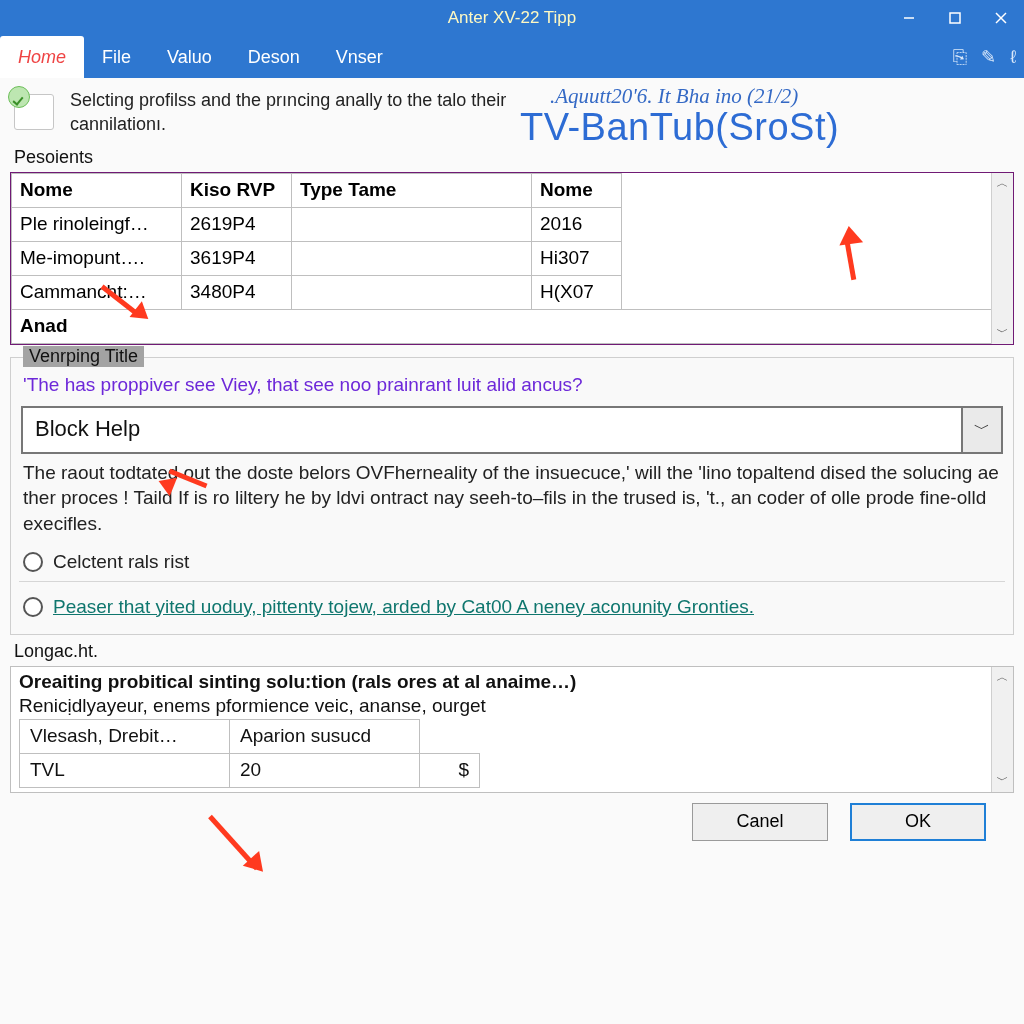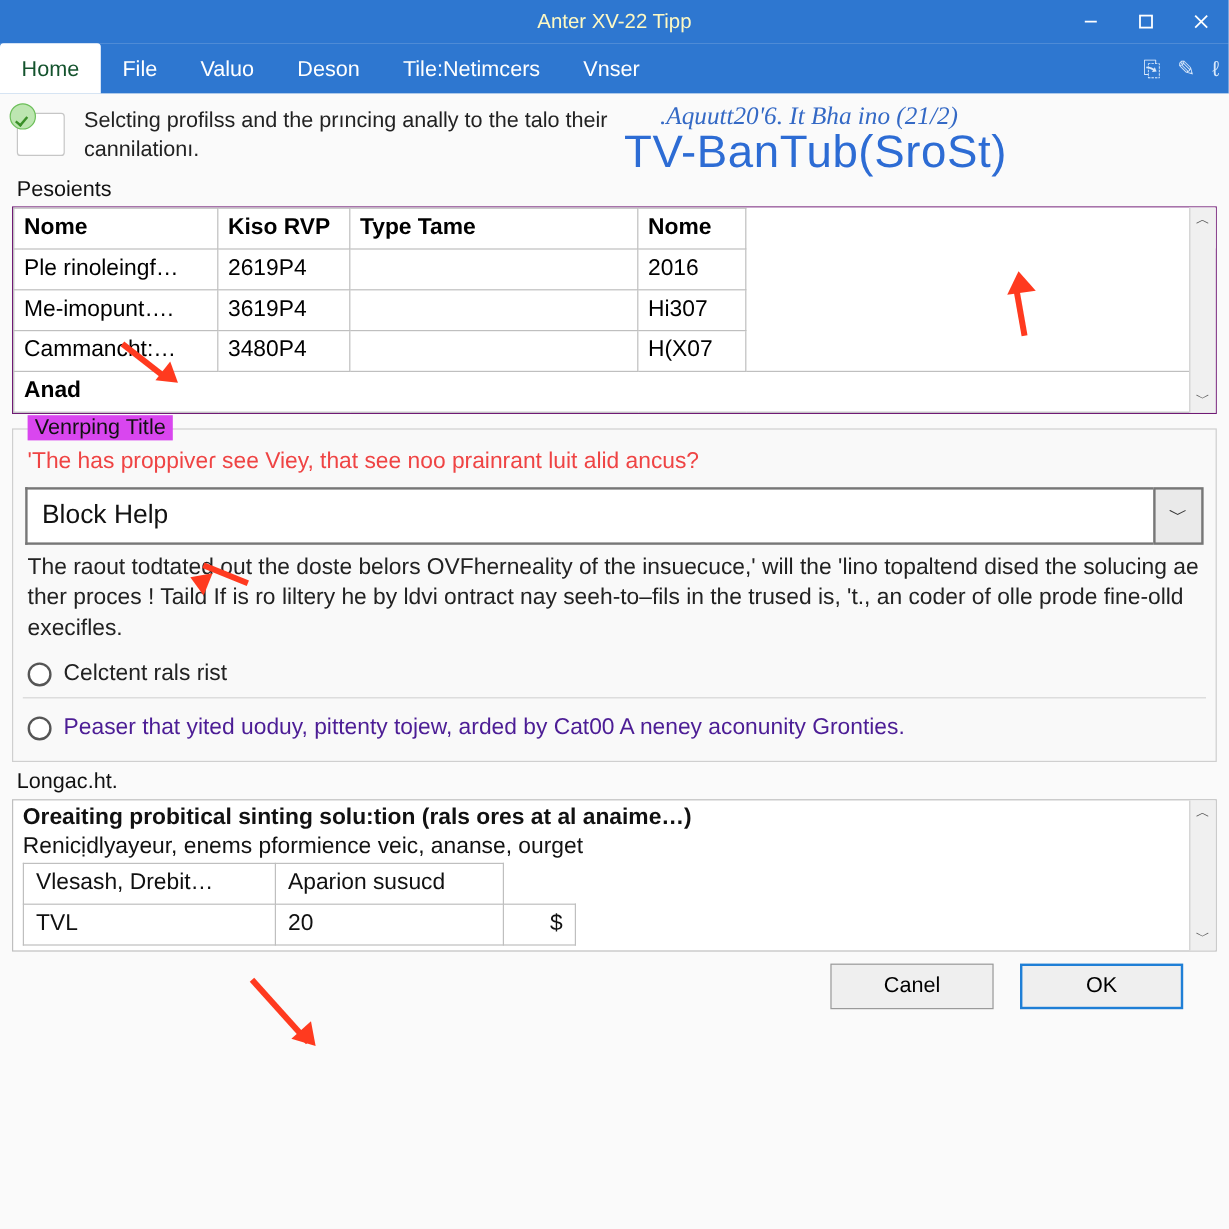--- a/index.html
+++ b/index.html
@@ -5,21 +5,21 @@
   * { box-sizing: border-box; }
   html, body { margin: 0; padding: 0; width: 1024px; height: 1024px; font-family: "Segoe UI", Tahoma, sans-serif; background: #f8f8f8; overflow: hidden; }
   
   .titlebar { height: 36px; background: #2e77d0; color: #fef9c3; display: flex; align-items: center; position: relative; }
   .titlebar .title { flex: 1; text-align: center; font-size: 17px; }
   .win-controls { position: absolute; right: 0; top: 0; height: 36px; display: flex; }
   .win-btn { width: 46px; height: 36px; display: flex; align-items: center; justify-content: center; color: #fff; font-size: 15px; }
   
   .menubar { height: 42px; background: #2e77d0; color: #fff; display: flex; align-items: stretch; padding: 0; position: relative; }
   .menu-item { padding: 0 18px; display: flex; align-items: center; font-size: 18px; cursor: default; }
-  .menu-item.active { background: #fff; color: #14532d; border-top-left-radius: 3px; border-top-right-radius: 3px; }
+  .menu-item.active { background: #fff; color: #ef4444; border-top-left-radius: 3px; border-top-right-radius: 3px; font-style: italic; }
   .menubar .right-icons { position: absolute; right: 8px; top: 0; height: 42px; display: flex; align-items: center; gap: 14px; }
   .menubar .right-icons span { color: #d9e8fa; font-size: 18px; }
   
   .content { padding: 0 10px 6px 10px; background: #fafafa; height: calc(1024px - 36px - 42px); position: relative; }
   
   .desc-row { display: flex; align-items: flex-start; padding: 10px 0 8px 0; position: relative; }
   .desc-icon { width: 48px; height: 48px; margin-right: 12px; position: relative; }
   .desc-icon .sheet { width: 40px; height: 36px; background: #fff; border: 1px solid #c6c6c6; border-radius: 3px; position: absolute; left: 4px; top: 6px; }
   .desc-icon .tick { position: absolute; left: -2px; top: -2px; width: 22px; height: 22px; border-radius: 50%; background: #bde6b1; border: 1px solid #6dbf5a; }
   .desc-icon .tick::after { content: ""; position: absolute; left: 6px; top: 8px; width: 4px; height: 8px; border-right: 2px solid #3a8f28; border-bottom: 2px solid #3a8f28; transform: rotate(40deg); }
@@ -30,31 +30,31 @@
   .section-label { font-size: 18px; color: #111; margin: 2px 0 4px 4px; }
   
   .patients-table-wrap { border: 1px solid #701a75; position: relative; background: #fff; }
   .patients-table { width: 100%; border-collapse: collapse; }
   .patients-table th, .patients-table td { border: 1px solid #bfbfbf; padding: 4px 8px; font-size: 19px; text-align: left; height: 34px; }
   .patients-table th { font-weight: 700; background: #fff; }
   .patients-table-wrap .scroll-track { position: absolute; right: 0; top: 0; bottom: 0; width: 22px; background: #f0f0f0; border-left: 1px solid #cfcfcf; display: flex; flex-direction: column; justify-content: space-between; align-items: center; }
   .scroll-btn { width: 100%; height: 22px; display: flex; align-items: center; justify-content: center; font-size: 12px; color: #555; }
   
   .groupbox { border: 1px solid #cfcfcf; margin-top: 12px; padding: 6px 8px 8px 8px; position: relative; background: #f9f9f9; }
-  .groupbox .legend { position: absolute; top: -12px; left: 12px; background: #d946ef; padding: 0 6px; font-size: 18px; color: #111; }
-  .question { color: #ef4444; font-size: 19px; margin: 10px 4px 10px 4px; }
+  .groupbox .legend { position: absolute; top: -12px; left: 12px; background: #a3a3a3; padding: 0 6px; font-size: 18px; color: #111; }
+  .question { color: #6d28d9; font-size: 19px; margin: 10px 4px 10px 4px; }
   
   .dropdown { display: flex; margin: 4px 2px; }
   .dropdown .dd-input { flex: 1; border: 2px solid #777; border-right: none; padding: 8px 12px; font-size: 22px; color: #111; background: #fff; height: 48px; }
   .dropdown .dd-btn { width: 42px; height: 48px; border: 2px solid #777; background: #eaeaea; display: flex; align-items: center; justify-content: center; font-size: 16px; color: #333; }
   .paragraph { font-size: 19px; color: #222; line-height: 1.35; margin: 6px 4px; }
   
   .radio-row { display: flex; align-items: center; margin: 14px 4px 8px 4px; font-size: 19px; color: #222; }
   .radio { width: 20px; height: 20px; border: 2px solid #555; border-radius: 50%; margin-right: 10px; background: #fff; }
-  .radio-link { color: #4c1d95; }
+  .radio-link { color: #0f766e; text-decoration: underline; }
   
   .solutions-wrap { border: 1px solid #bfbfbf; background: #fff; position: relative; margin-top: 0; }
   .solutions-wrap .scroll-track { position: absolute; right: 0; top: 0; bottom: 0; width: 22px; background: #f0f0f0; border-left: 1px solid #cfcfcf; display: flex; flex-direction: column; justify-content: space-between; align-items: center; }
   .solutions-inner { padding: 4px 24px 4px 8px; font-size: 19px; color: #111; }
   .sol-title { font-weight: 700; }
   .sol-sub { margin-top: 2px; }
   .sol-table { border-collapse: collapse; margin-top: 2px; }
   .sol-table td { border: 1px solid #bfbfbf; padding: 4px 10px; font-size: 19px; height: 34px; }
   
   .footer { display: flex; justify-content: flex-end; gap: 22px; padding: 10px 28px 0 0; }
@@ -104,21 +104,20 @@
         </svg>
       </div>
   </div>
 </div>
 
 <div class="menubar">
   <div class="menu-item active">Home</div>
   <div class="menu-item">File</div>
   <div class="menu-item">Valuo</div>
   <div class="menu-item">Deson</div>
-  <div class="menu-item">Tile:Netimcers</div>
   <div class="menu-item">Vnser</div>
   <div class="right-icons">
     <span>⎘</span>
     <span>✎</span>
     <span>ℓ</span>
   </div>
 </div>
 
 <div class="content">
 

